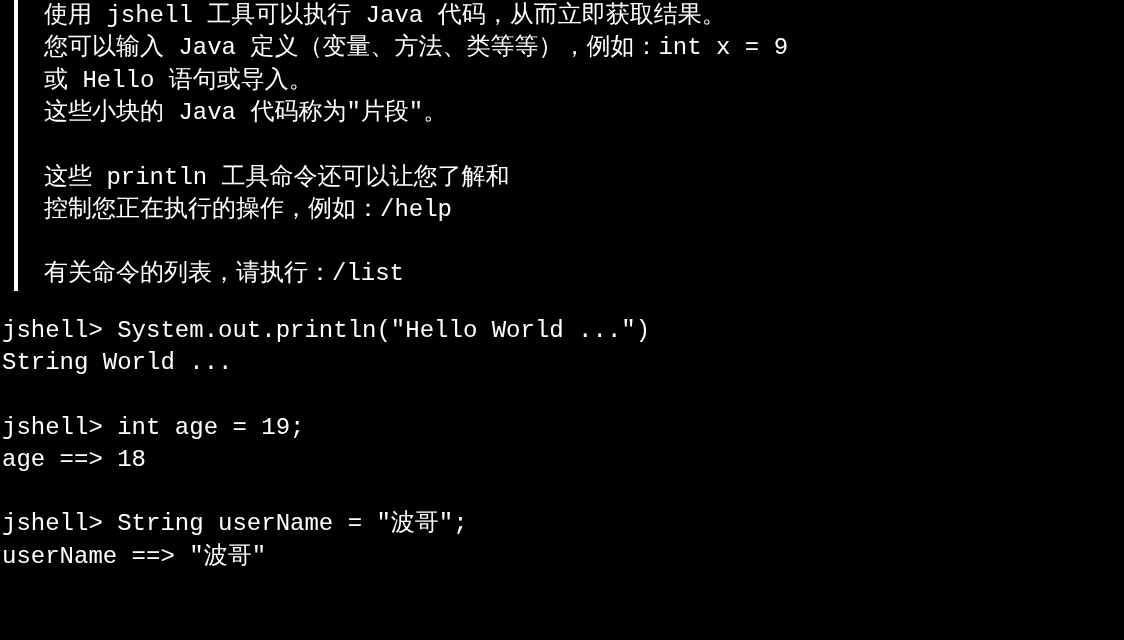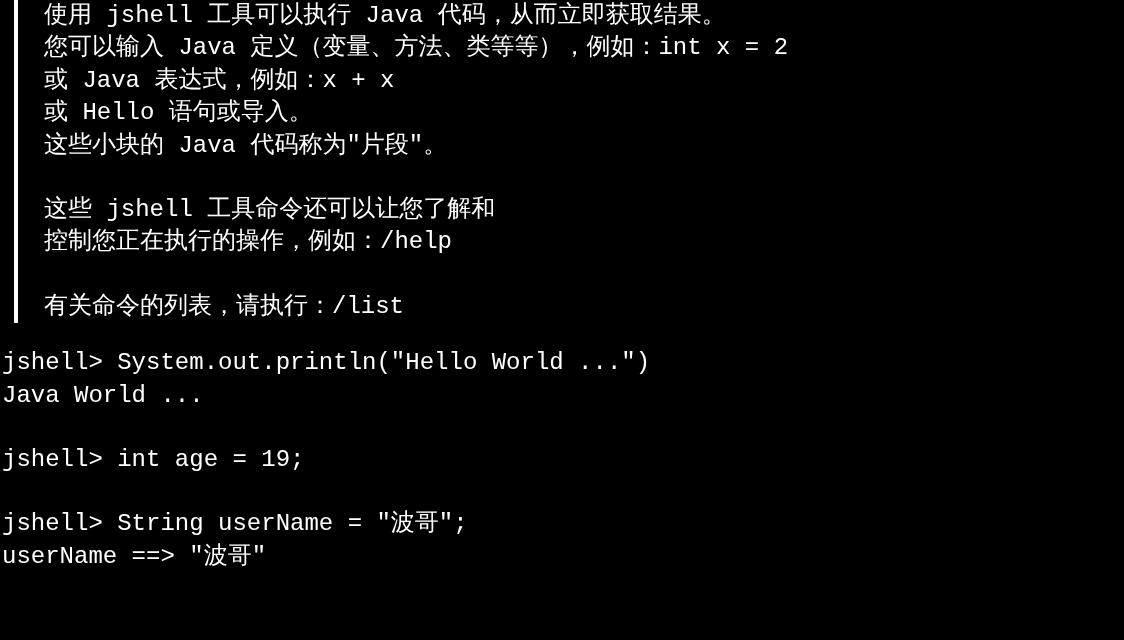--- a/index.html
+++ b/index.html
@@ -49,33 +49,33 @@
       height: 32px;
     }
   </style>
 </head>
 <body>
 
 <div class="intro-block">
   <div class="vertical-bar"></div>
   <div class="intro-text">
     <div class="intro-line">使用 jshell 工具可以执行 Java 代码，从而立即获取结果。</div>
-    <div class="intro-line">您可以输入 Java 定义（变量、方法、类等等），例如：int x = 2</div>
-    <div class="intro-line">或 Java 表达式，例如：x + x</div>
+    <div class="intro-line">您可以输入 Java 定义（变量、方法、类等等），例如：int x = 9</div>
     <div class="intro-line">或 Hello 语句或导入。</div>
     <div class="intro-line">这些小块的 Java 代码称为"片段"。</div>
     <div class="blank-line"></div>
-    <div class="intro-line">这些 jshell 工具命令还可以让您了解和</div>
+    <div class="intro-line">这些 println 工具命令还可以让您了解和</div>
     <div class="intro-line">控制您正在执行的操作，例如：/help</div>
     <div class="blank-line"></div>
     <div class="intro-line">有关命令的列表，请执行：/list</div>
   </div>
 </div>
 
 <div class="terminal-output">
   <div class="output-line"><span>jshell&gt; </span><span>System.out.println("Hello World ...")</span></div>
-  <div class="output-line">Java World ...</div>
+  <div class="output-line">String World ...</div>
   <div class="spacer"></div>
   <div class="output-line"><span>jshell&gt; </span><span>int age = 19;</span></div>
+  <div class="output-line">age ==&gt; 18</div>
   <div class="spacer"></div>
   <div class="output-line"><span>jshell&gt; </span><span>String userName = "波哥";</span></div>
   <div class="output-line">userName ==&gt; "波哥"</div>
 </div>
 
 </body></html>

